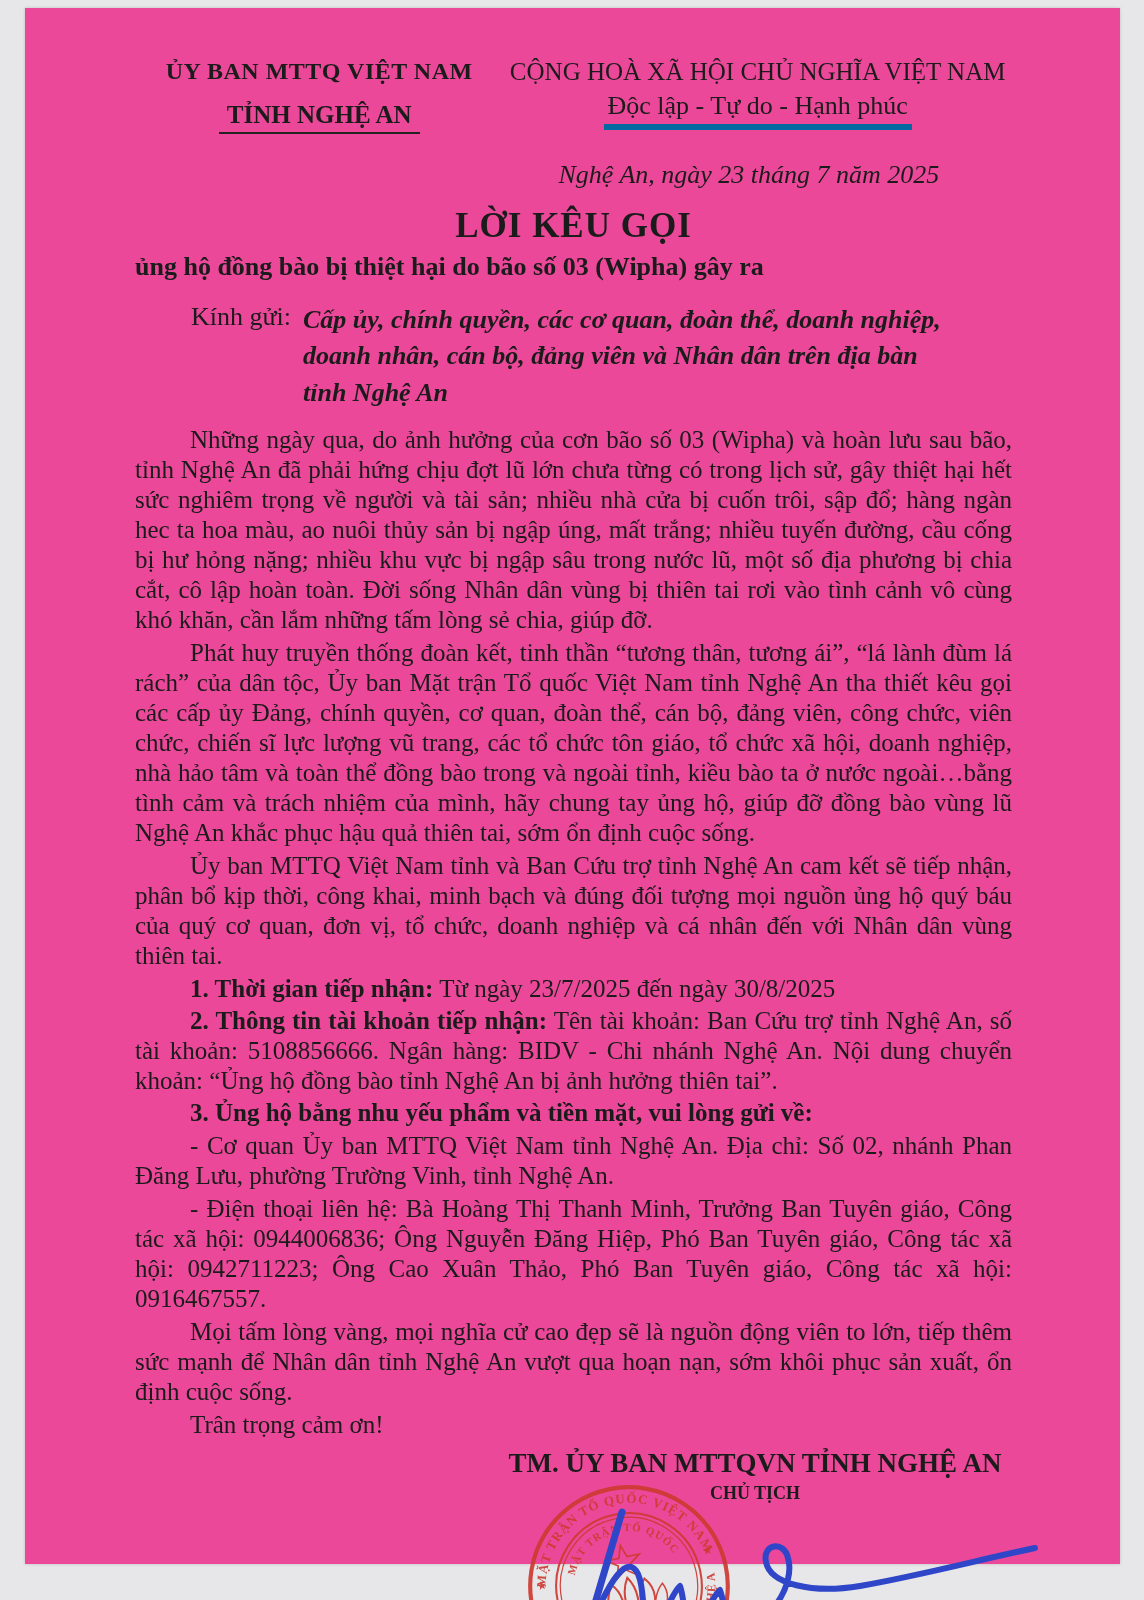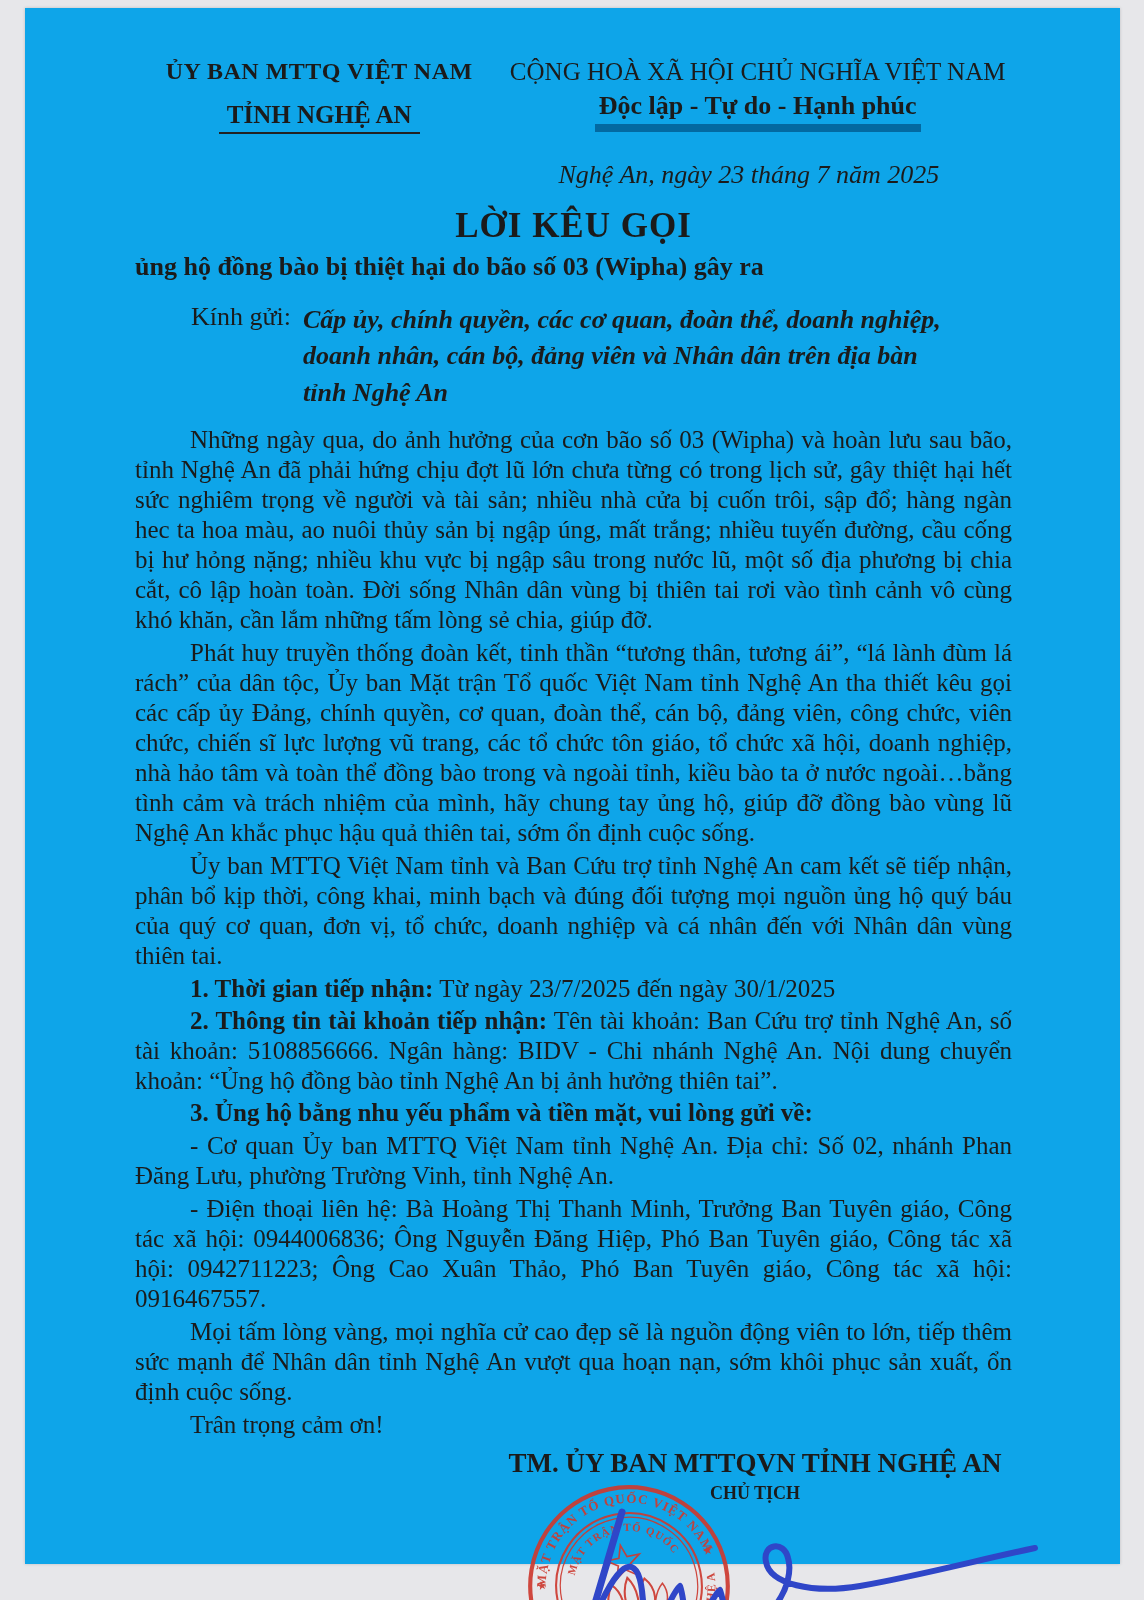--- a/index.html
+++ b/index.html
@@ -1,30 +1,30 @@
 <!DOCTYPE html>
 <html lang="vi"><head>
 <meta charset="utf-8">
 <style>
   html,body{margin:0;padding:0;background:#d9dadd;}
   .stage{position:relative;width:1144px;height:1600px;background:#e7e7ea;overflow:hidden;
          font-family:"Liberation Serif","DejaVu Serif",serif;color:#1b1b1b;}
-  .page{position:absolute;left:25px;top:8px;width:1095px;height:1556px;background:#0ea5e9;
+  .page{position:absolute;left:25px;top:8px;width:1095px;height:1556px;background:#ec4899;
         box-shadow:0 0 3px rgba(0,0,0,.18);box-sizing:border-box;
         padding:50px 108px 0 110px;}
   
   .hdr{display:flex;align-items:flex-start;}
   .hdr-left{width:42%;text-align:center;}
   .hdr-right{width:58%;text-align:center;}
   .hl1{font-weight:bold;font-size:24px;letter-spacing:.5px;}
   .hl2{display:inline-block;font-weight:bold;font-size:25px;margin-top:16px;
        padding:0 8px 3px 8px;border-bottom:2px solid #222;}
   .hr1{font-weight:normal;font-size:25px;}
-  .hr2{display:inline-block;font-weight:bold;font-size:26px;margin-top:5px;
-       padding:0 4px 3px 4px;border-bottom:8px solid #0369a1;}
+  .hr2{display:inline-block;font-weight:normal;font-size:26px;margin-top:5px;
+       padding:0 4px 3px 4px;border-bottom:6px solid #0369a1;}
   .date-row{margin-top:26px;margin-left:40%;text-align:center;font-style:italic;font-size:26px;}
   .title{margin-top:16px;text-align:center;font-weight:bold;font-size:35px;letter-spacing:1px;}
   .subtitle{margin-top:6px;font-weight:bold;font-size:26px;}
   .salute{display:flex;margin:20px 0 0 56px;}
   .salute-label{font-size:26px;flex:0 0 112px;}
   .salute-text{font-size:26px;font-weight:bold;font-style:italic;width:648px;line-height:1.4;}
   
   .bodytxt{margin-top:14px;font-size:25px;line-height:30px;}
   .bodytxt p{margin:3px 0;text-align:justify;text-indent:55px;}
   .bodytxt p.tight{margin:2px 0;}
@@ -61,21 +61,21 @@
 
     <div class="salute">
       <div class="salute-label">Kính gửi:</div>
       <div class="salute-text">Cấp ủy, chính quyền, các cơ quan, đoàn thể, doanh nghiệp, doanh nhân, cán bộ, đảng viên và Nhân dân trên địa bàn tỉnh Nghệ An</div>
     </div>
 
     <div class="bodytxt">
       <p>Những ngày qua, do ảnh hưởng của cơn bão số 03 (Wipha) và hoàn lưu sau bão, tỉnh Nghệ An đã phải hứng chịu đợt lũ lớn chưa từng có trong lịch sử, gây thiệt hại hết sức nghiêm trọng về người và tài sản; nhiều nhà cửa bị cuốn trôi, sập đổ; hàng ngàn hec ta hoa màu, ao nuôi thủy sản bị ngập úng, mất trắng; nhiều tuyến đường, cầu cống bị hư hỏng nặng; nhiều khu vực bị ngập sâu trong nước lũ, một số địa phương bị chia cắt, cô lập hoàn toàn. Đời sống Nhân dân vùng bị thiên tai rơi vào tình cảnh vô cùng khó khăn, cần lắm những tấm lòng sẻ chia, giúp đỡ.</p>
       <p>Phát huy truyền thống đoàn kết, tinh thần “tương thân, tương ái”, “lá lành đùm lá rách” của dân tộc, Ủy ban Mặt trận Tổ quốc Việt Nam tỉnh Nghệ An tha thiết kêu gọi các cấp ủy Đảng, chính quyền, cơ quan, đoàn thể, cán bộ, đảng viên, công chức, viên chức, chiến sĩ lực lượng vũ trang, các tổ chức tôn giáo, tổ chức xã hội, doanh nghiệp, nhà hảo tâm và toàn thể đồng bào trong và ngoài tỉnh, kiều bào ta ở nước ngoài…bằng tình cảm và trách nhiệm của mình, hãy chung tay ủng hộ, giúp đỡ đồng bào vùng lũ Nghệ An khắc phục hậu quả thiên tai, sớm ổn định cuộc sống.</p>
       <p>Ủy ban MTTQ Việt Nam tỉnh và Ban Cứu trợ tỉnh Nghệ An cam kết sẽ tiếp nhận, phân bổ kịp thời, công khai, minh bạch và đúng đối tượng mọi nguồn ủng hộ quý báu của quý cơ quan, đơn vị, tổ chức, doanh nghiệp và cá nhân đến với Nhân dân vùng thiên tai.</p>
-      <p class="tight"><b class="lead">1. Thời gian tiếp nhận:</b><span> Từ ngày 23/7/2025 đến ngày 30/1/2025</span></p>
+      <p class="tight"><b class="lead">1. Thời gian tiếp nhận:</b><span> Từ ngày 23/7/2025 đến ngày 30/8/2025</span></p>
       <p class="tight"><b class="lead">2. Thông tin tài khoản tiếp nhận:</b><span> Tên tài khoản: Ban Cứu trợ tỉnh Nghệ An, số tài khoản: 5108856666. Ngân hàng: BIDV - Chi nhánh Nghệ An. Nội dung chuyển khoản: “Ủng hộ đồng bào tỉnh Nghệ An bị ảnh hưởng thiên tai”.</span></p>
       <p class="tight"><b class="lead">3. Ủng hộ bằng nhu yếu phẩm và tiền mặt, vui lòng gửi về:</b></p>
       <p>- Cơ quan Ủy ban MTTQ Việt Nam tỉnh Nghệ An. Địa chỉ: Số 02, nhánh Phan Đăng Lưu, phường Trường Vinh, tỉnh Nghệ An.</p>
       <p>- Điện thoại liên hệ: Bà Hoàng Thị Thanh Minh, Trưởng Ban Tuyên giáo, Công tác xã hội: 0944006836; Ông Nguyễn Đăng Hiệp, Phó Ban Tuyên giáo, Công tác xã hội: 0942711223; Ông Cao Xuân Thảo, Phó Ban Tuyên giáo, Công tác xã hội: 0916467557.</p>
       <p>Mọi tấm lòng vàng, mọi nghĩa cử cao đẹp sẽ là nguồn động viên to lớn, tiếp thêm sức mạnh để Nhân dân tỉnh Nghệ An vượt qua hoạn nạn, sớm khôi phục sản xuất, ổn định cuộc sống.</p>
       <p>Trân trọng cảm ơn!</p>
     </div>
 
     <div class="sig-block">
       <div class="sig-org">TM. ỦY BAN MTTQVN TỈNH NGHỆ AN</div>

